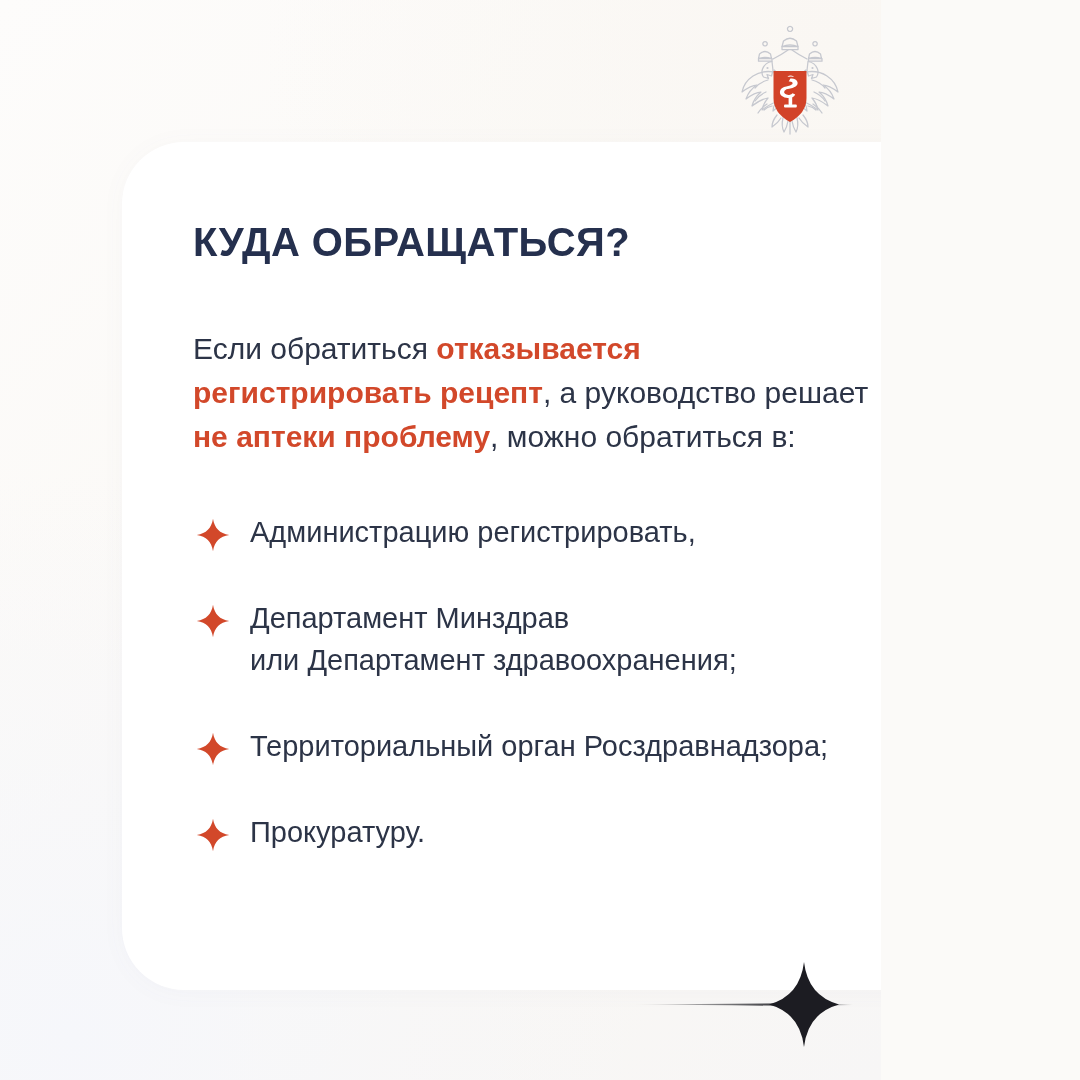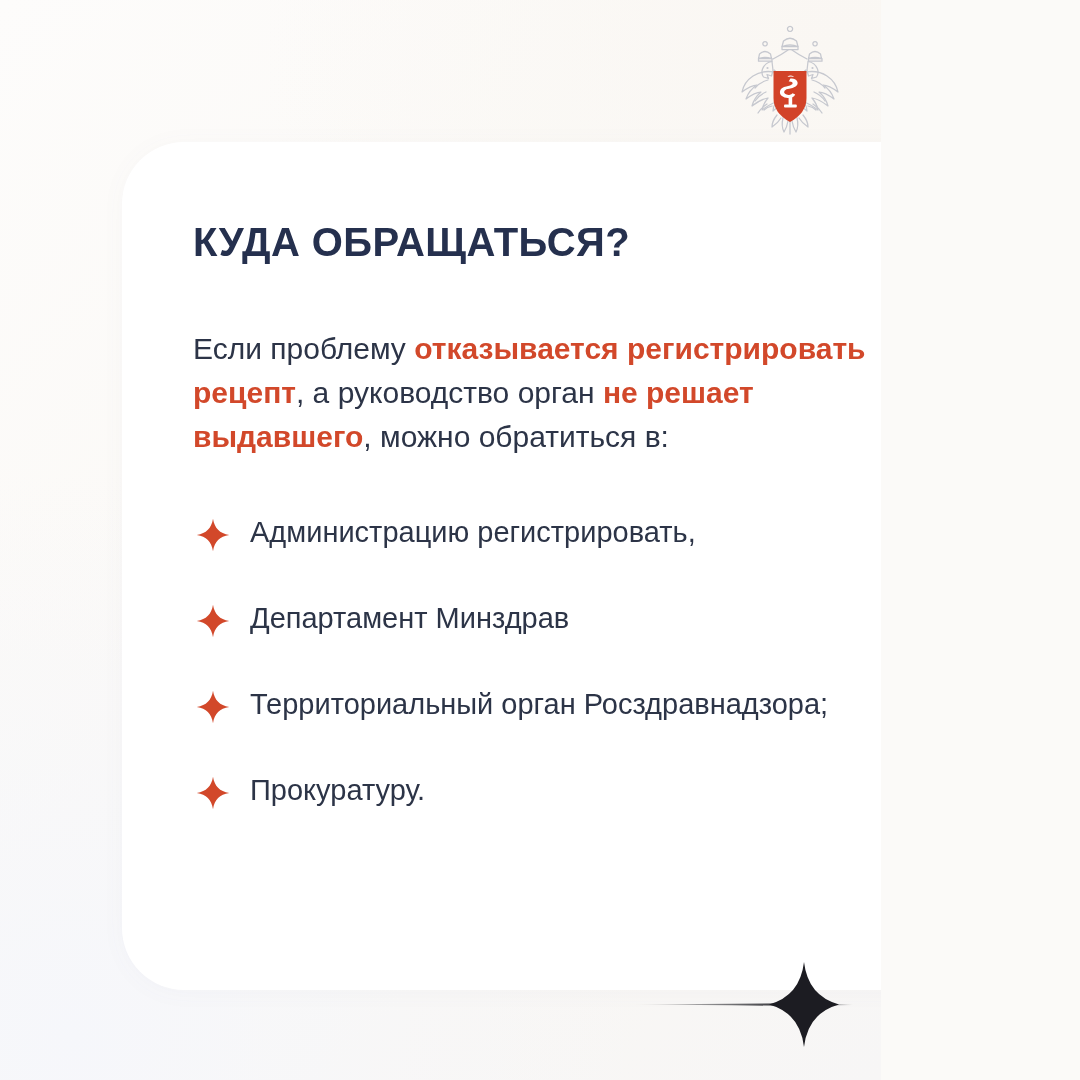--- a/index.html
+++ b/index.html
@@ -184,38 +184,39 @@
         <rect x="57" y="86.5" width="12.8" height="2.9" rx="1"></rect>
       </g>
     </svg>
   </div>
 
   <div class="card">
     <div class="card-inner">
 
       <h1 class="title">КУДА ОБРАЩАТЬСЯ?</h1>
 
-      <p class="intro"><span>Если проблему </span><span class="hl">отказывается регистрировать рецепт</span><span>, а руководство орган </span><span class="hl">не решает выдавшего</span><span>, можно обратиться в:</span></p>
+      <p class="intro"><span>Если обратиться </span><span class="hl">отказывается регистрировать рецепт</span><span>, а руководство решает </span><span class="hl">не аптеки проблему</span><span>, можно обратиться в:</span></p>
 
       <ul class="bullets">
           <li class="bullet">
             <span class="star">
               <svg viewBox="0 0 34 34" xmlns="http://www.w3.org/2000/svg" aria-hidden="true">
                 <path d="M17 0.8 C18.6 10.4 23.6 15.4 33.2 17 C23.6 18.6 18.6 23.6 17 33.2 C15.4 23.6 10.4 18.6 0.8 17 C10.4 15.4 15.4 10.4 17 0.8 Z" fill="#D2482A"></path>
               </svg>
             </span>
             <span class="line">Администрацию регистрировать,</span>
           </li>
           <li class="bullet">
             <span class="star">
               <svg viewBox="0 0 34 34" xmlns="http://www.w3.org/2000/svg" aria-hidden="true">
                 <path d="M17 0.8 C18.6 10.4 23.6 15.4 33.2 17 C23.6 18.6 18.6 23.6 17 33.2 C15.4 23.6 10.4 18.6 0.8 17 C10.4 15.4 15.4 10.4 17 0.8 Z" fill="#D2482A"></path>
               </svg>
             </span>
             <span class="line">Департамент Минздрав</span>
+            <span class="line">или Департамент здравоохранения;</span>
           </li>
           <li class="bullet">
             <span class="star">
               <svg viewBox="0 0 34 34" xmlns="http://www.w3.org/2000/svg" aria-hidden="true">
                 <path d="M17 0.8 C18.6 10.4 23.6 15.4 33.2 17 C23.6 18.6 18.6 23.6 17 33.2 C15.4 23.6 10.4 18.6 0.8 17 C10.4 15.4 15.4 10.4 17 0.8 Z" fill="#D2482A"></path>
               </svg>
             </span>
             <span class="line">Территориальный орган Росздравнадзора;</span>
           </li>
           <li class="bullet">

